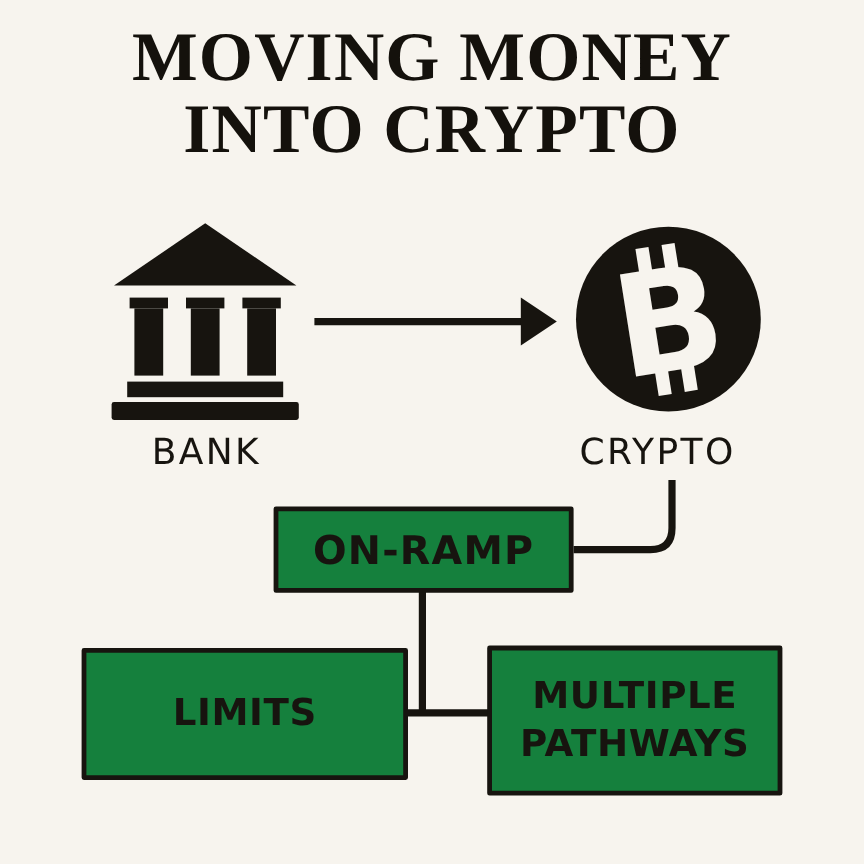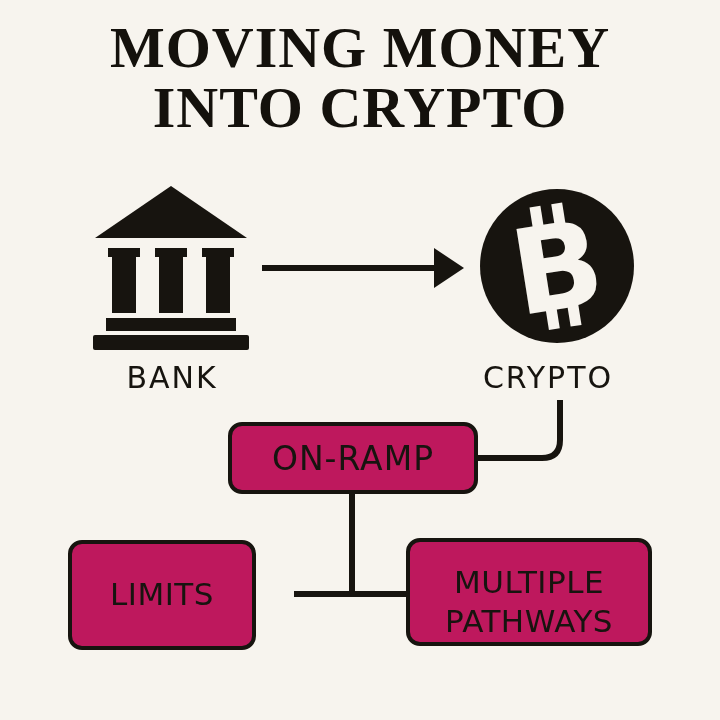--- a/index.html
+++ b/index.html
@@ -47,43 +47,43 @@
     font-size: 30px;
     letter-spacing: 2px;
     color: #17140f;
     z-index: 2;
   }
   .bank-label   { left: 92px;  top: 360px; width: 160px; }
   .crypto-label { left: 465px; top: 360px; width: 166px; }
   .box {
     position: absolute;
     border: 4px solid #17140f;
-    border-radius: 14px;
-    background: #be185d;
+    border-radius: 2px;
+    background: #15803d;
     display: flex;
     flex-direction: column;
     align-items: center;
     justify-content: center;
     text-align: center;
-    font-weight: 400;
+    font-weight: 700;
     color: #17140f;
     z-index: 2;
     box-sizing: border-box;
   }
   .onramp-box {
     left: 228px; top: 422px; width: 250px; height: 72px;
     font-size: 33px; letter-spacing: 1px;
   }
   .limits-box {
-    left: 68px; top: 540px; width: 188px; height: 110px;
+    left: 68px; top: 540px; width: 272px; height: 110px;
     font-size: 31px; line-height: 1.28; letter-spacing: 0.5px;
   }
   .pathways-box {
-    left: 406px; top: 538px; width: 246px; height: 108px;
-    font-size: 31px; line-height: 1.28; letter-spacing: 0.5px; justify-content: flex-end;
+    left: 406px; top: 538px; width: 246px; height: 125px;
+    font-size: 31px; line-height: 1.28; letter-spacing: 0.5px;
   }
   .bitcoin-glyph {
     font-family: "DejaVu Sans", sans-serif;
     font-weight: 700;
   }
 </style>
 </head>
 <body>
 
 <div class="canvas">

